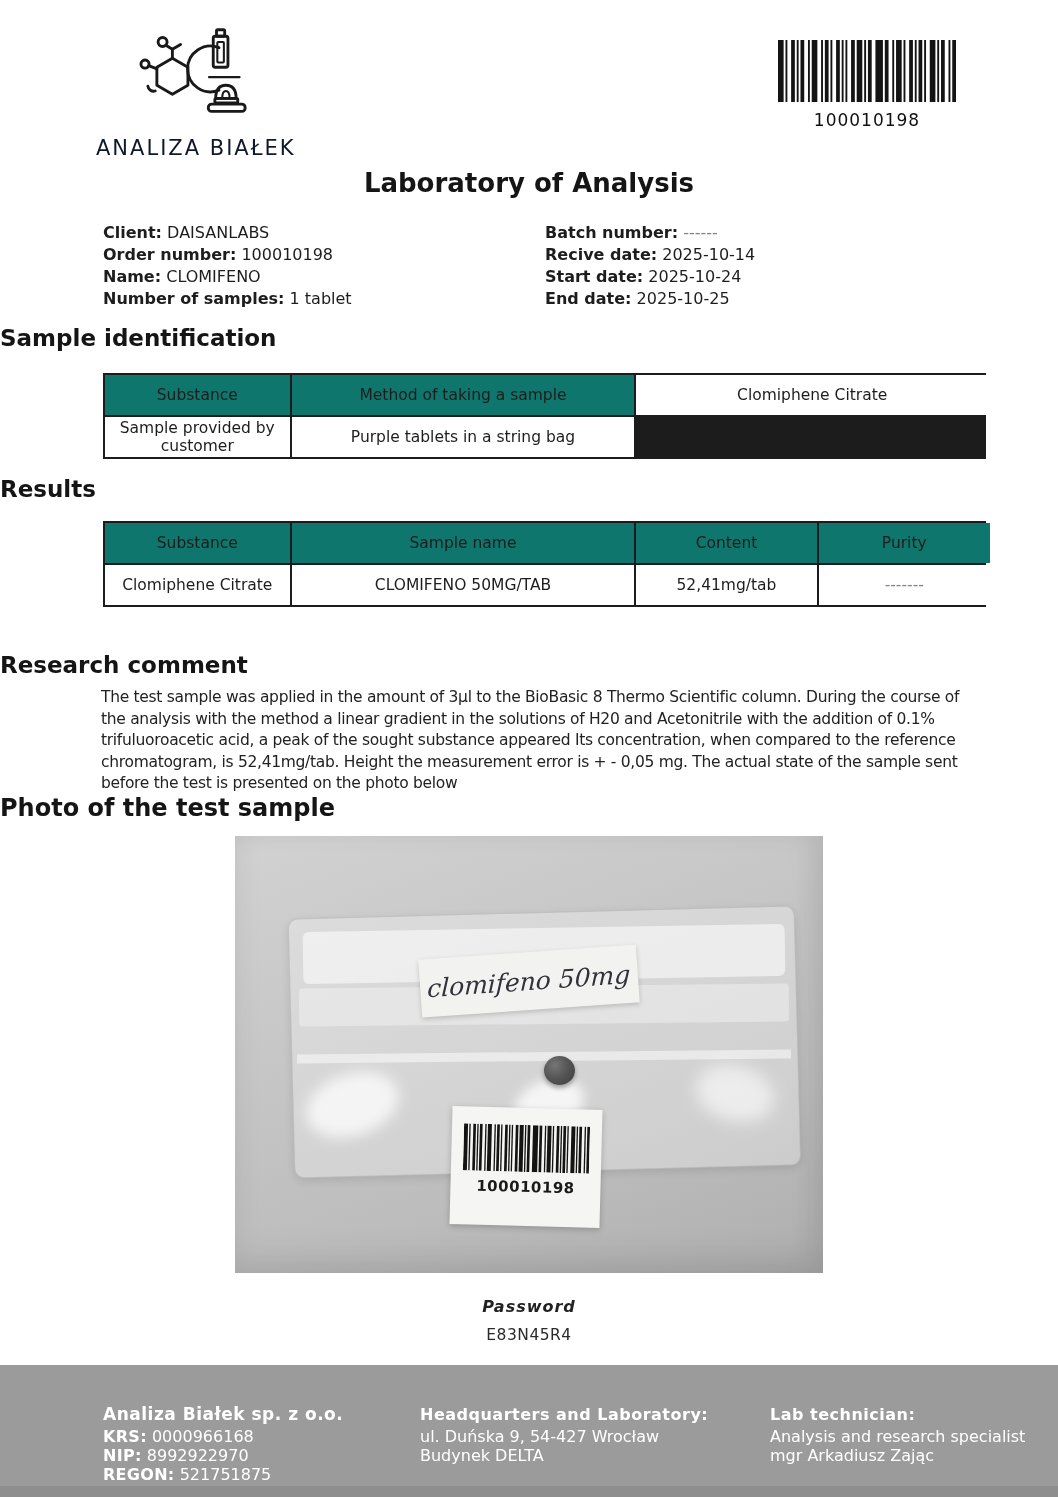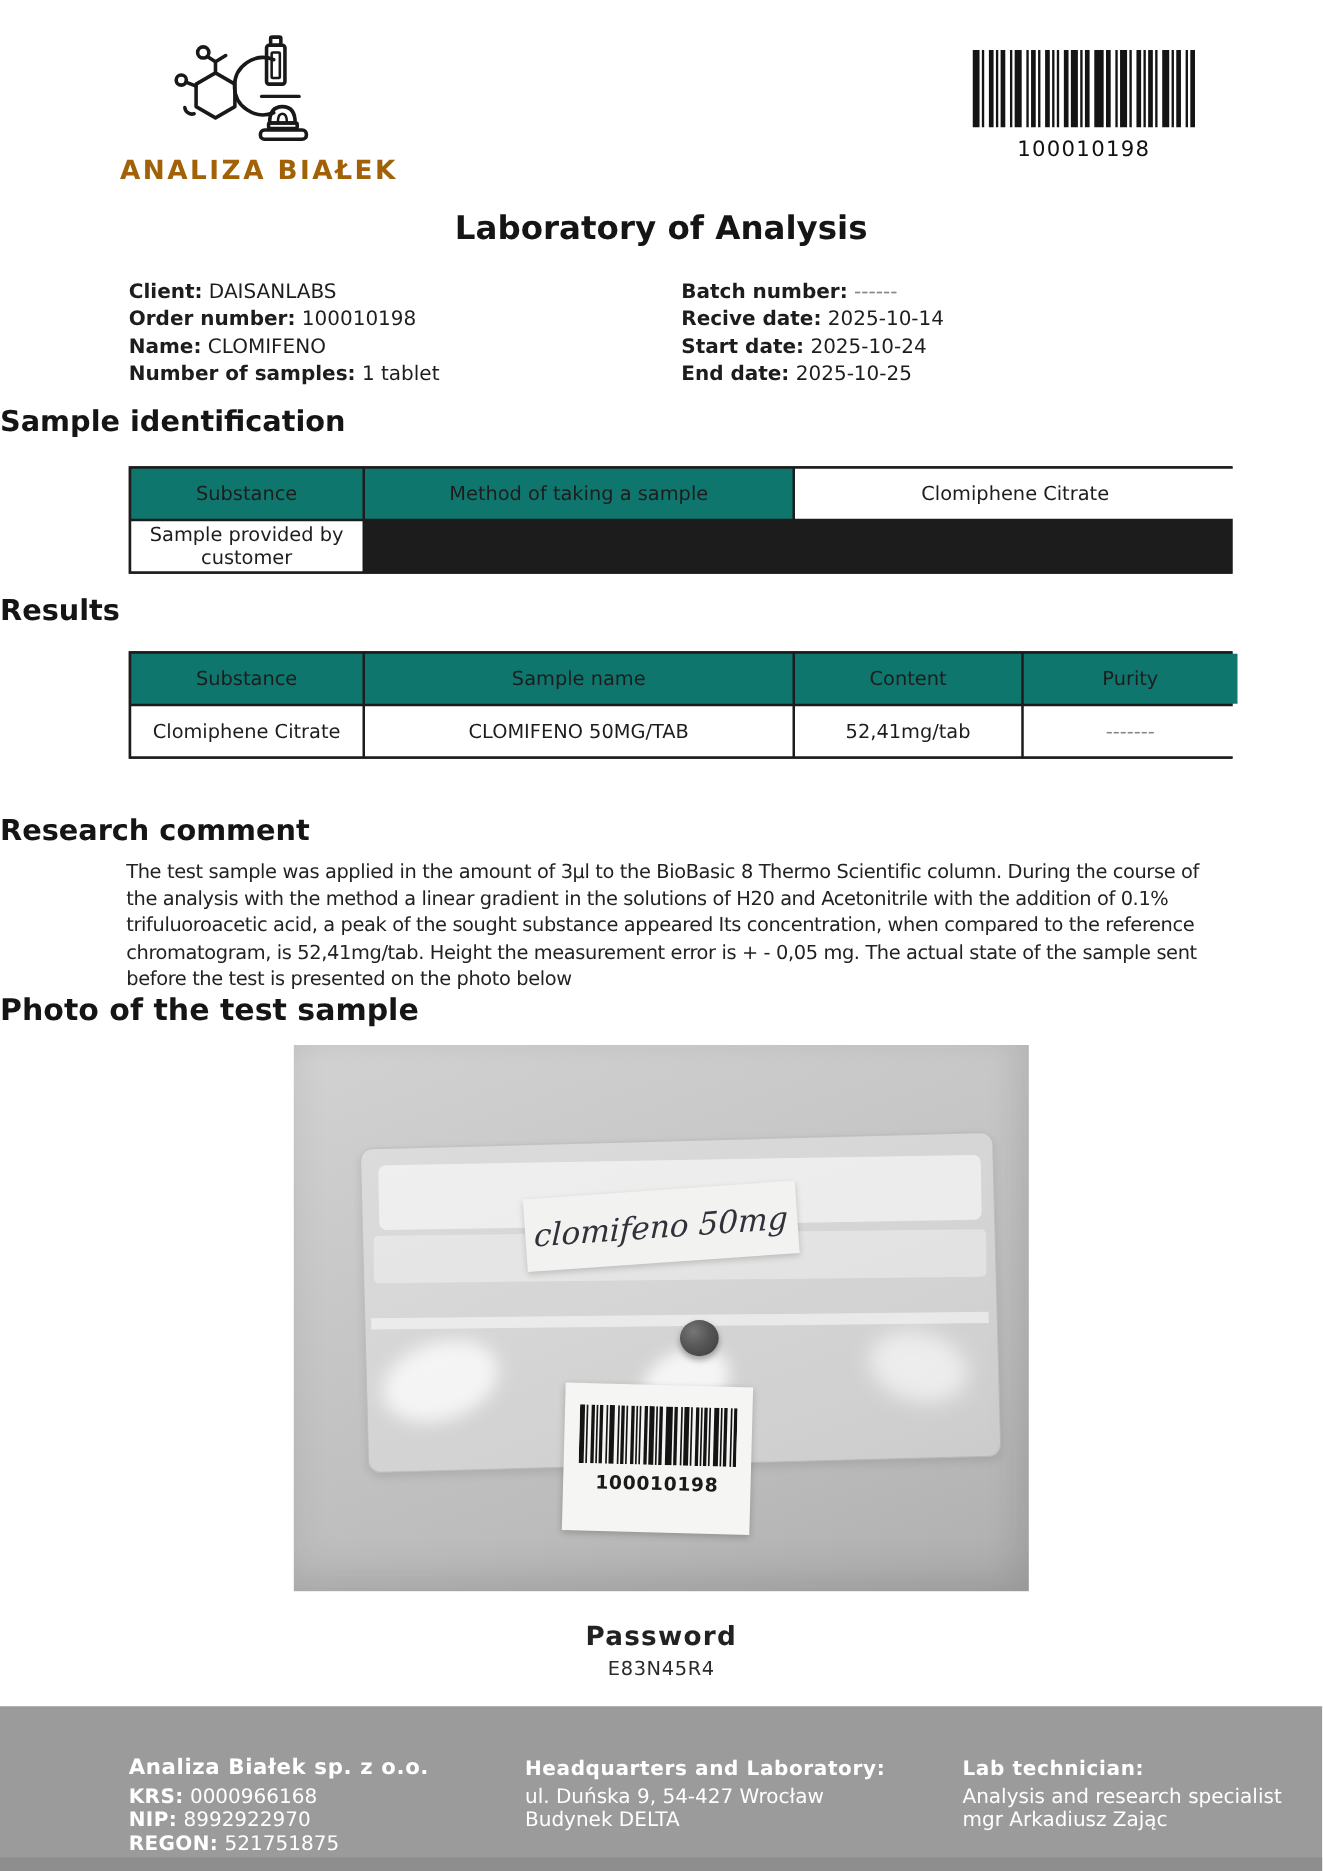--- a/index.html
+++ b/index.html
@@ -2,21 +2,21 @@
 <html><head>
 <meta charset="utf-8">
 <style>
   html,body{margin:0;padding:0;background:#ffffff;}
   .page{position:relative;width:1058px;height:1497px;background:#ffffff;overflow:hidden;
         font-family:"DejaVu Sans","Liberation Sans",sans-serif;color:#1d1d1d;}
 
   
   .logo-block{position:absolute;left:96px;top:24px;width:192px;text-align:center;}
   .logo-svg{width:118px;height:96px;display:block;margin:0 auto;}
-  .brand-name{margin-top:4px;font-size:21px;letter-spacing:2px;color:#a16207;font-weight:700;white-space:nowrap;}
+  .brand-name{margin-top:16px;font-size:21px;letter-spacing:2px;color:#0f172a;font-weight:400;white-space:nowrap;}
 
   .barcode-top{position:absolute;left:778px;top:40px;width:178px;text-align:center;}
   .barcode-top svg{width:178px;height:62px;display:block;}
   .barcode-top .bc-num{margin-top:8px;font-size:17px;letter-spacing:1px;color:#111;}
 
   .doc-title{position:absolute;left:0;top:168px;width:100%;text-align:center;
              font-size:26px;font-weight:bold;color:#151515;}
 
   
   .info-col{position:absolute;top:222px;font-size:16px;line-height:22px;white-space:nowrap;}
@@ -65,21 +65,21 @@
   .tablet{position:absolute;left:309px;top:220px;width:31px;height:29px;border-radius:50%;
           background:radial-gradient(circle at 35% 32%,#767676 0%,#565656 45%,#3c3c3c 100%);
           box-shadow:0 3px 5px rgba(0,0,0,0.35);}
   .photo-label{position:absolute;left:216px;top:272px;width:150px;height:118px;background:#f5f5f3;
           transform:rotate(1.5deg);box-shadow:0 2px 6px rgba(0,0,0,0.22);text-align:center;}
   .photo-label svg{width:126px;height:47px;margin-top:17px;}
   .photo-label .bc-num{font-size:15px;font-weight:bold;color:#1a1a1a;letter-spacing:0.5px;margin-top:2px;}
 
   
   .pass-label{position:absolute;left:0;top:1297px;width:100%;text-align:center;
-              font-size:21px;font-weight:bold;letter-spacing:1px;color:#222;}
+              font-size:16px;font-weight:bold;letter-spacing:1px;color:#222;font-style:italic;}
   .pass-value{position:absolute;left:0;top:1326px;width:100%;text-align:center;
               font-size:15.5px;color:#2a2a2a;letter-spacing:0.5px;}
 
   
   .footer{position:absolute;left:0;top:1365px;width:100%;height:132px;background:#9b9b9b;color:#ffffff;}
   .footer::after{content:"";position:absolute;left:0;bottom:0;width:100%;height:11px;background:#8e8e8e;}
   .f-col{position:absolute;top:40px;font-size:16px;line-height:19px;white-space:nowrap;}
   .f-col1{left:103px;}
   .f-col2{left:420px;}
   .f-col3{left:770px;}
@@ -169,20 +169,21 @@
     <div><b>Start date:</b>&nbsp;<span>2025-10-24</span></div>
     <div><b>End date:</b> <span>2025-10-25</span></div>
   </div>
 
   <div class="sec-h" style="top:325px;">Sample identification</div>
   <div class="tbl" style="top:373px;grid-template-columns:21% 39% 40%;">
     <div class="th">Substance</div>
     <div class="th">Method of taking a sample</div>
     <div class="td">Clomiphene Citrate</div>
     <div class="td">Sample provided by customer</div>
+    <div class="td">Purple tablets in a string bag</div>
   </div>
 
   <div class="sec-h" style="top:476px;">Results</div>
   <div class="tbl" style="top:521px;grid-template-columns:21% 39% 20.5% 19.5%;">
     <div class="th">Substance</div>
     <div class="th">Sample name</div>
     <div class="th">Content</div>
     <div class="th">Purity</div>
     <div class="td">Clomiphene Citrate</div>
     <div class="td">CLOMIFENO 50MG/TAB</div>

